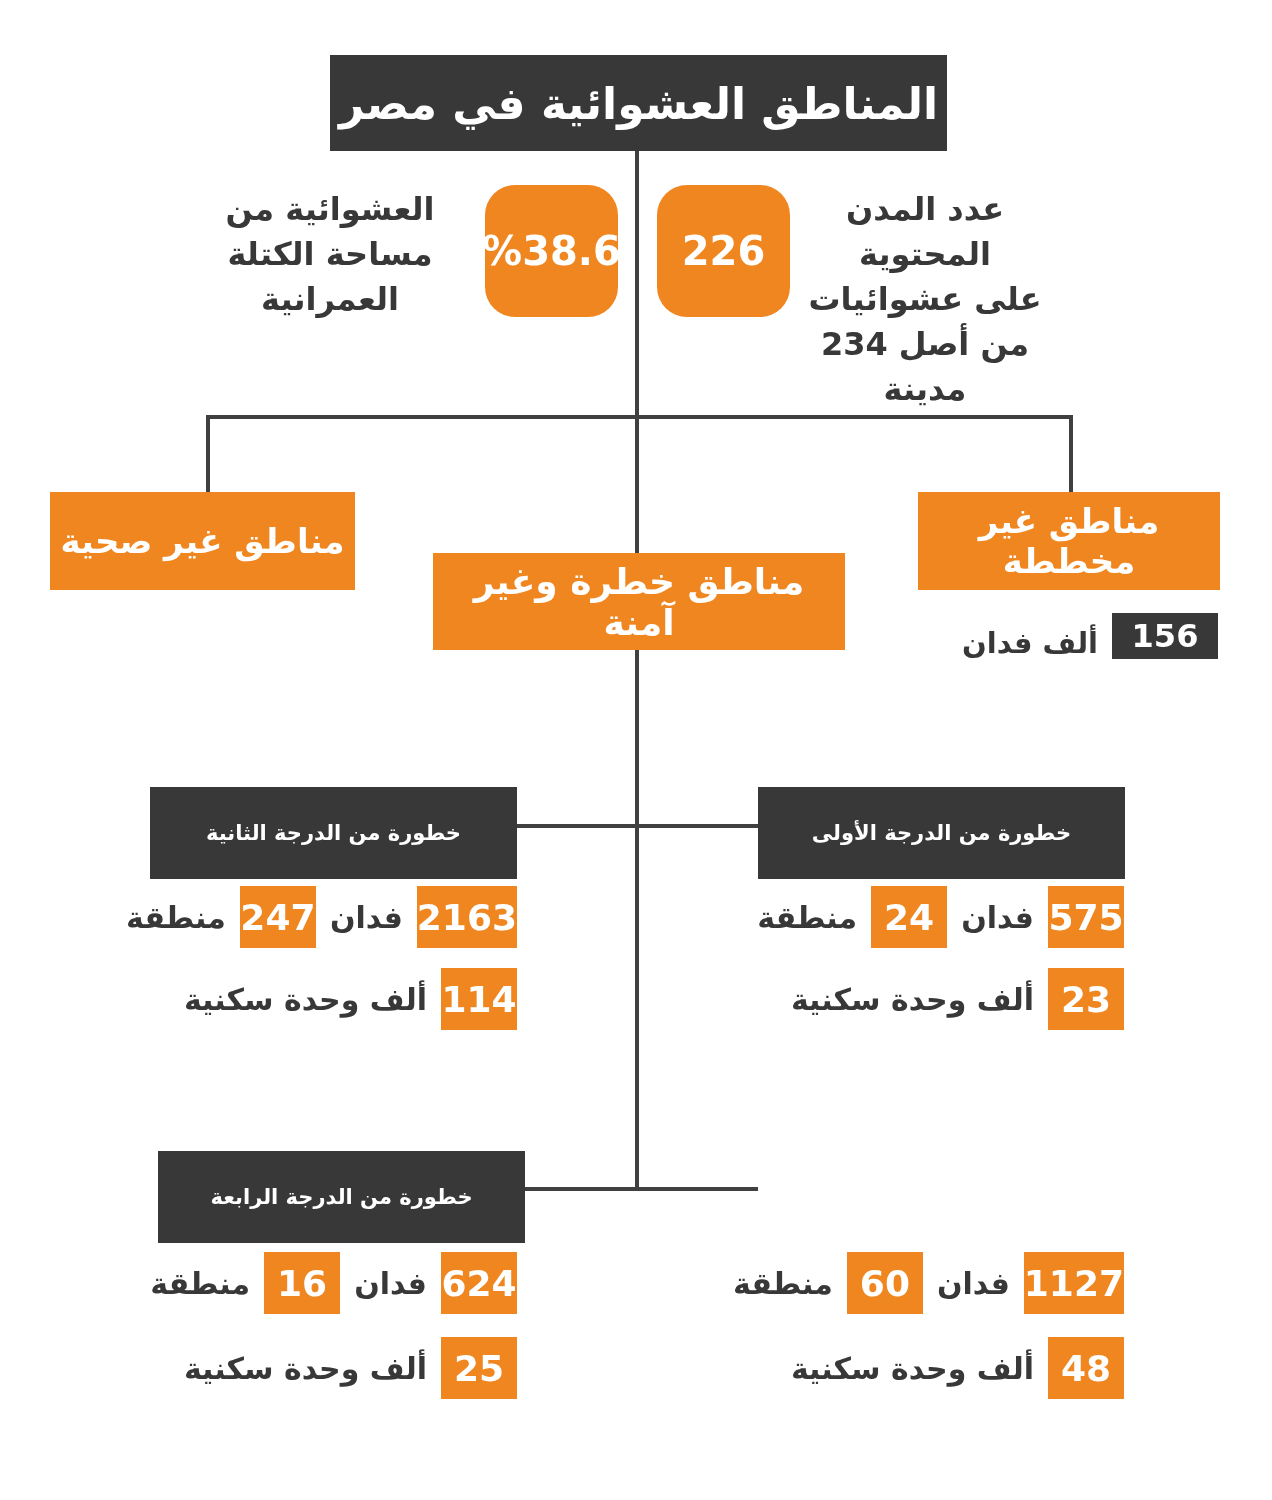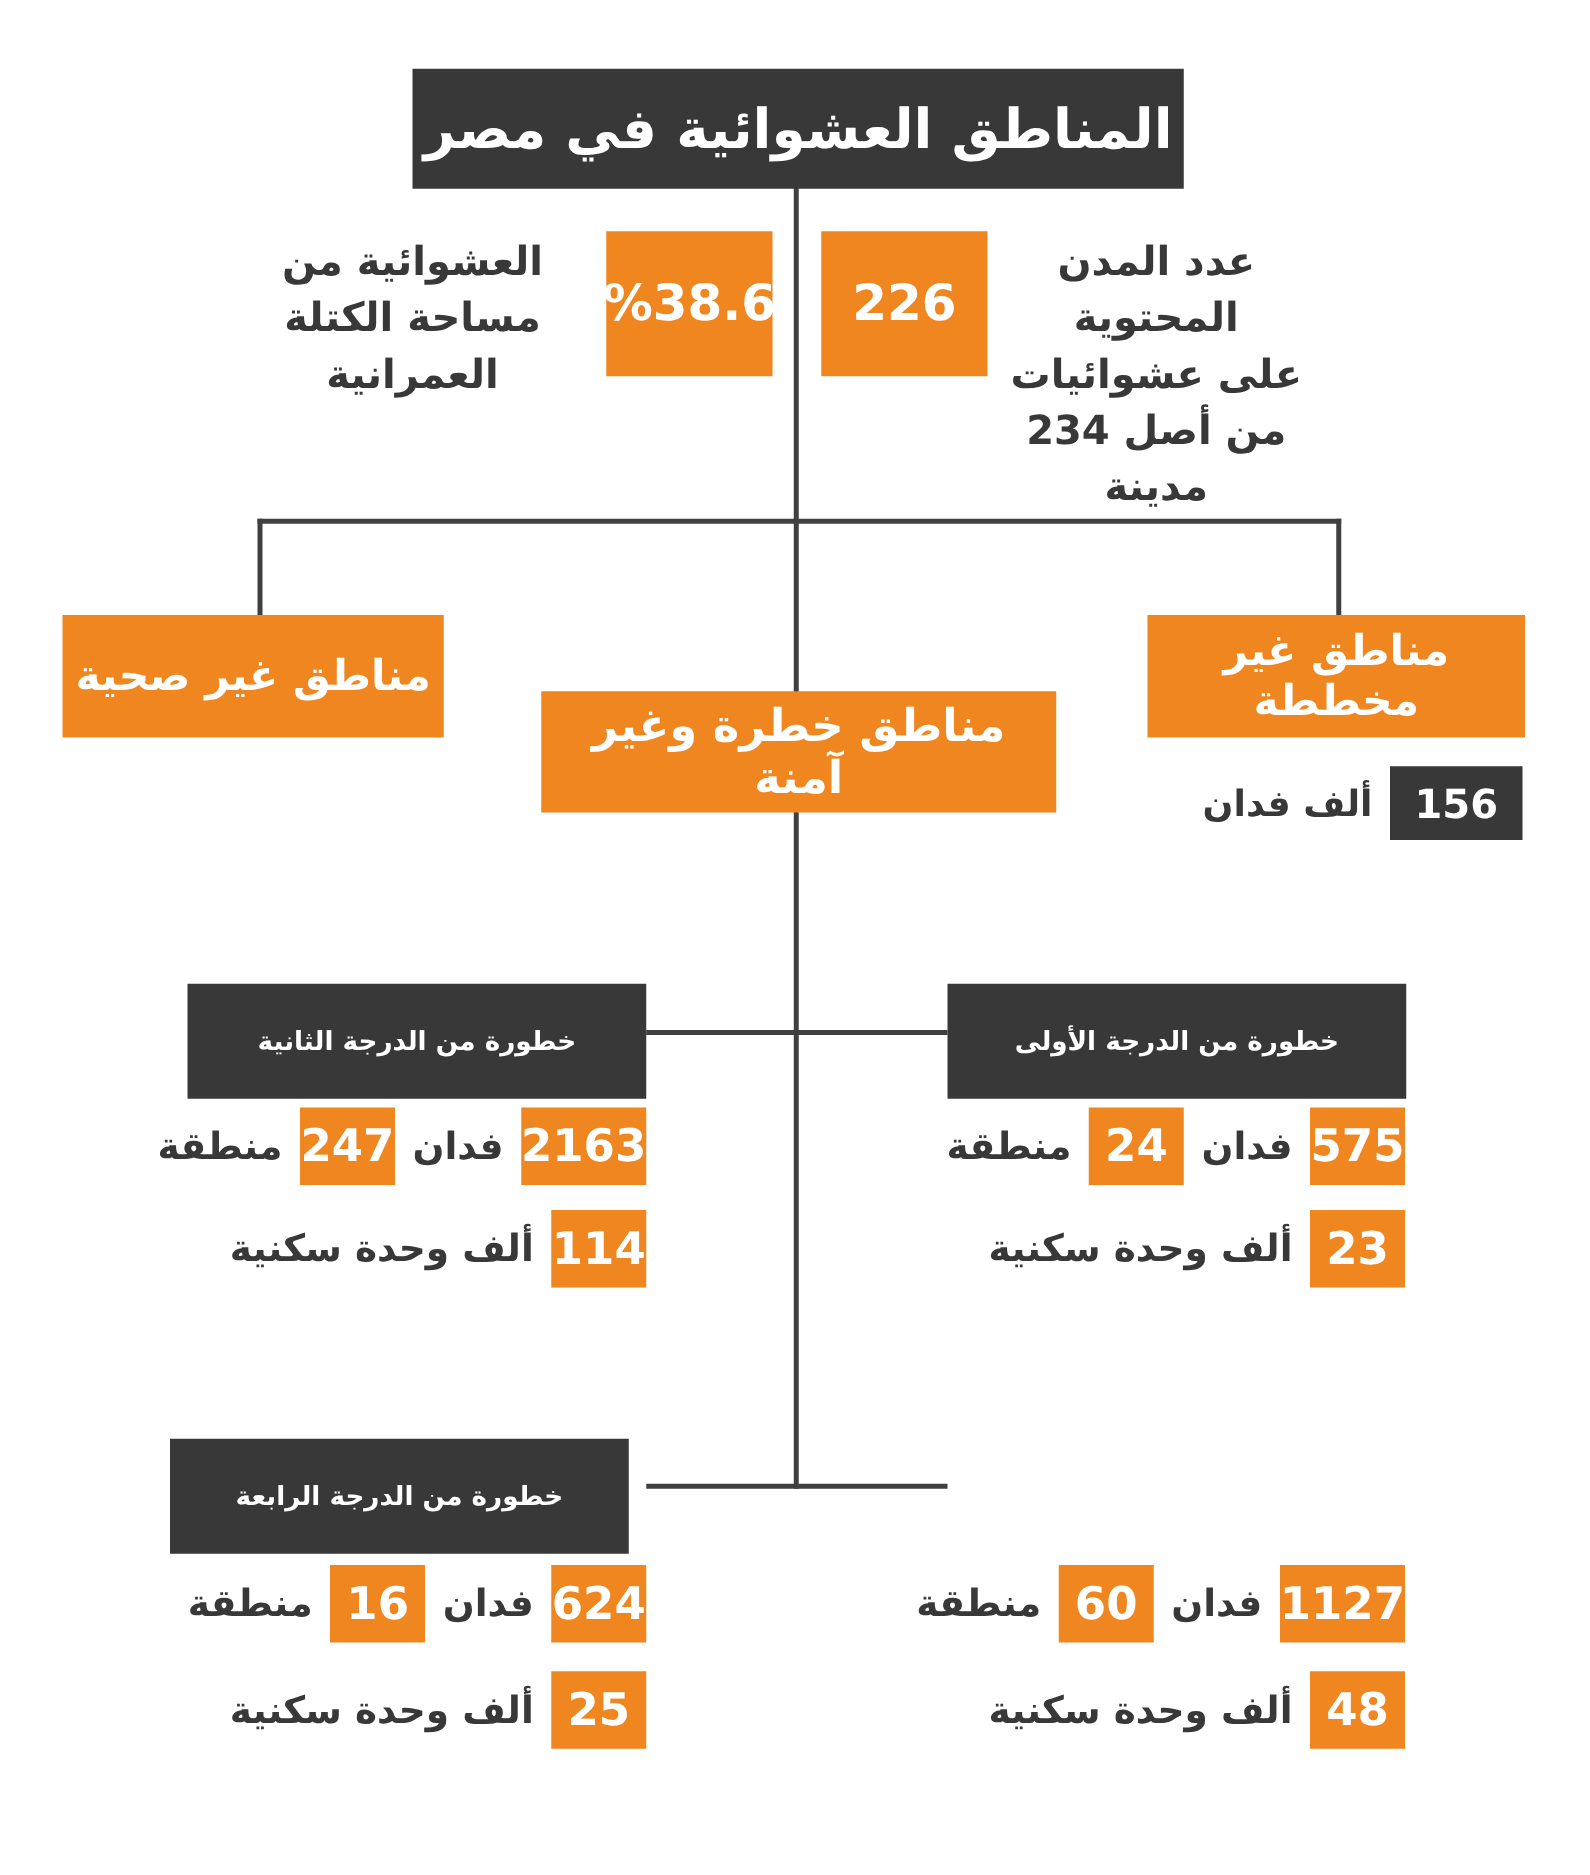--- a/index.html
+++ b/index.html
@@ -16,28 +16,28 @@
   .line{position:absolute;background:var(--line);}
 
   
   .dark-box{position:absolute;background:var(--dark);color:var(--text_light);
     display:flex;align-items:center;justify-content:center;text-align:center;}
   .orange-box{position:absolute;background:var(--orange);color:var(--text_light);
     display:flex;align-items:center;justify-content:center;text-align:center;}
 
   .title-box{left:330px;top:55px;width:617px;height:96px;font-size:44px;}
 
-  .big-stat{width:133px;height:116px;font-size:40px;direction:ltr;}
+  .big-stat{width:133px;height:132px;font-size:40px;direction:ltr;border-radius:30px;}
   .stat-label{position:absolute;color:var(--dark);font-size:32px;line-height:45px;
     text-align:center;direction:rtl;}
 
   .cat-box{font-size:34px;}
   .cat-box.center{font-size:36px;}
 
-  .small-dark{width:106px;height:59px;font-size:32px;}
+  .small-dark{width:106px;height:46px;font-size:32px;}
   .side-unit{position:absolute;color:var(--dark);font-size:29px;display:flex;
     align-items:center;direction:rtl;}
 
   .deg-header{width:367px;height:92px;font-size:21px;}
 
   .stat-row{position:absolute;display:flex;direction:rtl;align-items:center;gap:14px;}
   .num-box{background:var(--orange);color:var(--text_light);height:62px;min-width:76px;
     padding:0 0;display:flex;align-items:center;justify-content:center;
     font-size:36px;direction:ltr;box-sizing:border-box;}
   .unit{color:var(--dark);font-size:30px;white-space:nowrap;}
@@ -71,21 +71,21 @@
 
   <div class="orange-box cat-box" style="left:50px;top:492px;width:305px;height:98px">مناطق غير صحية</div>
   <div class="orange-box cat-box center" style="left:433px;top:553px;width:412px;height:97px">مناطق خطرة وغير آمنة</div>
   <div class="orange-box cat-box" style="left:918px;top:492px;width:302px;height:98px">مناطق غير مخططة</div>
 
   <div class="dark-box small-dark" style="left:1112px;top:613px">156</div>
   <div class="side-unit" style="right:174px;top:613px;height:59px">ألف فدان</div>
 
   <div class="dark-box deg-header" style="left:150px;top:787px">خطورة من الدرجة الثانية</div>
   <div class="dark-box deg-header" style="left:758px;top:787px">خطورة من الدرجة الأولى</div>
-  <div class="dark-box deg-header" style="left:136px;top:1151px">خطورة من الدرجة الرابعة</div>
+  <div class="dark-box deg-header" style="left:158px;top:1151px">خطورة من الدرجة الرابعة</div>
 
   <div class="stat-row" style="top:886px;right:755px">
     <div class="num-box">2163</div>
     <div class="unit">فدان</div>
     <div class="num-box">247</div>
     <div class="unit">منطقة</div>
   </div>
   <div class="stat-row" style="top:968px;right:755px">
     <div class="num-box">114</div>
     <div class="unit">ألف وحدة سكنية</div>

